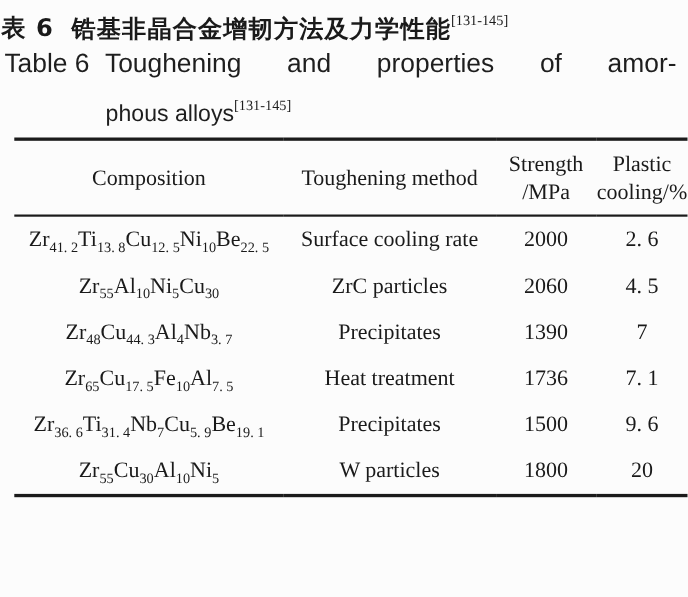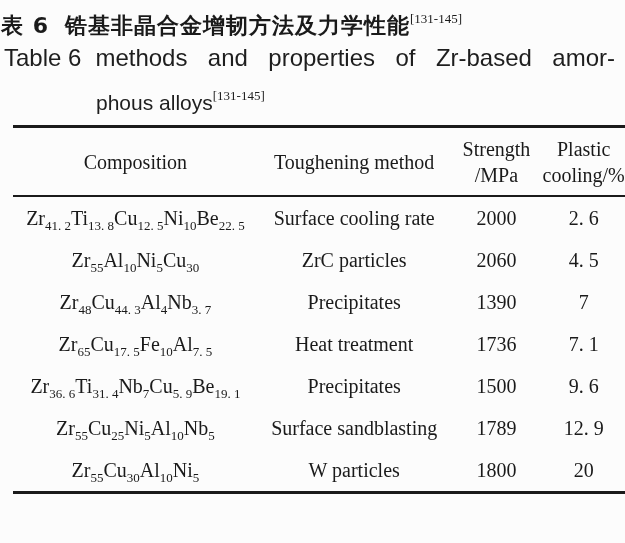--- a/index.html
+++ b/index.html
@@ -79,25 +79,24 @@
 
 <div class="page">
 
   <div class="cap-zh">
     <span class="zh-label">表 6</span><span>锆基非晶合金增韧方法及力学性能</span><sup>[131-145]</sup>
   </div>
 
   <div class="cap-en-line1">
     <span class="en-label">Table 6</span>
     <span class="en-rest" id="en-line1-words">
-        <span>methods</span>
+        <span>Toughening</span>
         <span>and</span>
         <span>properties</span>
         <span>of</span>
-        <span>Zr-based</span>
         <span>amor-</span>
       </span>
   </div>
 
   <div class="cap-en-line2">
     <span>phous alloys</span><sup>[131-145]</sup>
   </div>
 
   <table class="data">
     <colgroup>
@@ -149,26 +148,20 @@
           <td>1736</td>
           <td>7. 1</td>
         </tr>
         <tr>
           <td class="comp"><span>Zr</span><sub>36. 6</sub><span>Ti</span><sub>31. 4</sub><span>Nb</span><sub>7</sub><span>Cu</span><sub>5. 9</sub><span>Be</span><sub>19. 1</sub></td>
           <td>Precipitates</td>
           <td>1500</td>
           <td>9. 6</td>
         </tr>
         <tr>
-          <td class="comp"><span>Zr</span><sub>55</sub><span>Cu</span><sub>25</sub><span>Ni</span><sub>5</sub><span>Al</span><sub>10</sub><span>Nb</span><sub>5</sub></td>
-          <td>Surface sandblasting</td>
-          <td>1789</td>
-          <td>12. 9</td>
-        </tr>
-        <tr>
           <td class="comp"><span>Zr</span><sub>55</sub><span>Cu</span><sub>30</sub><span>Al</span><sub>10</sub><span>Ni</span><sub>5</sub></td>
           <td>W particles</td>
           <td>1800</td>
           <td>20</td>
         </tr>
       </tbody>
   </table>
 
 </div>
 

